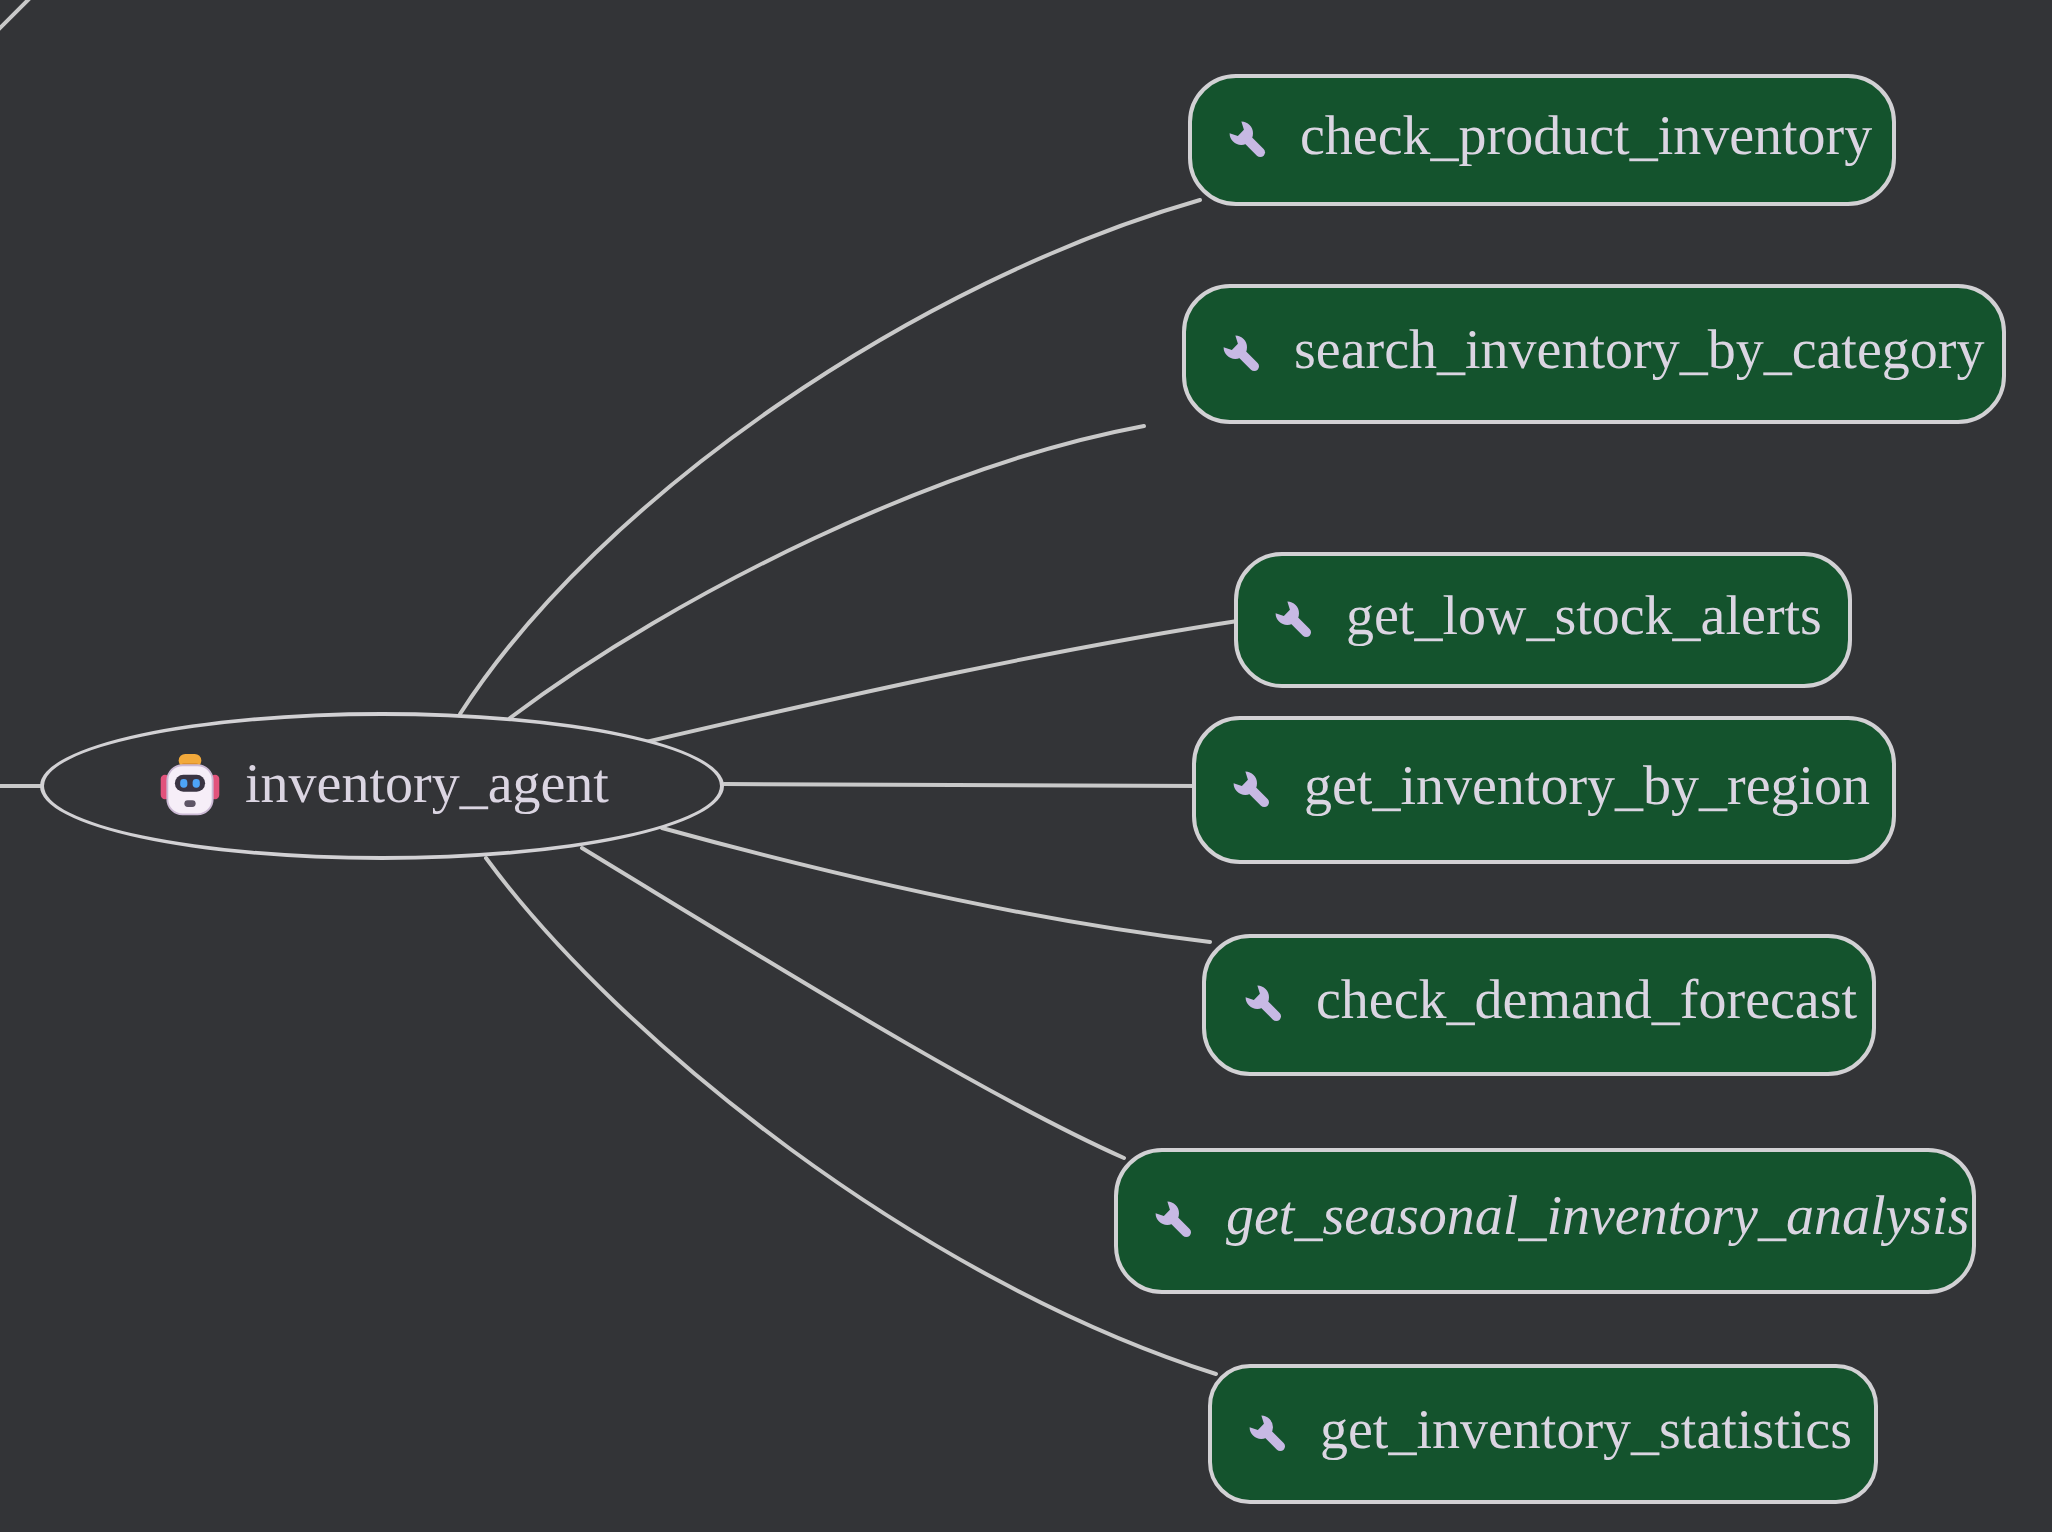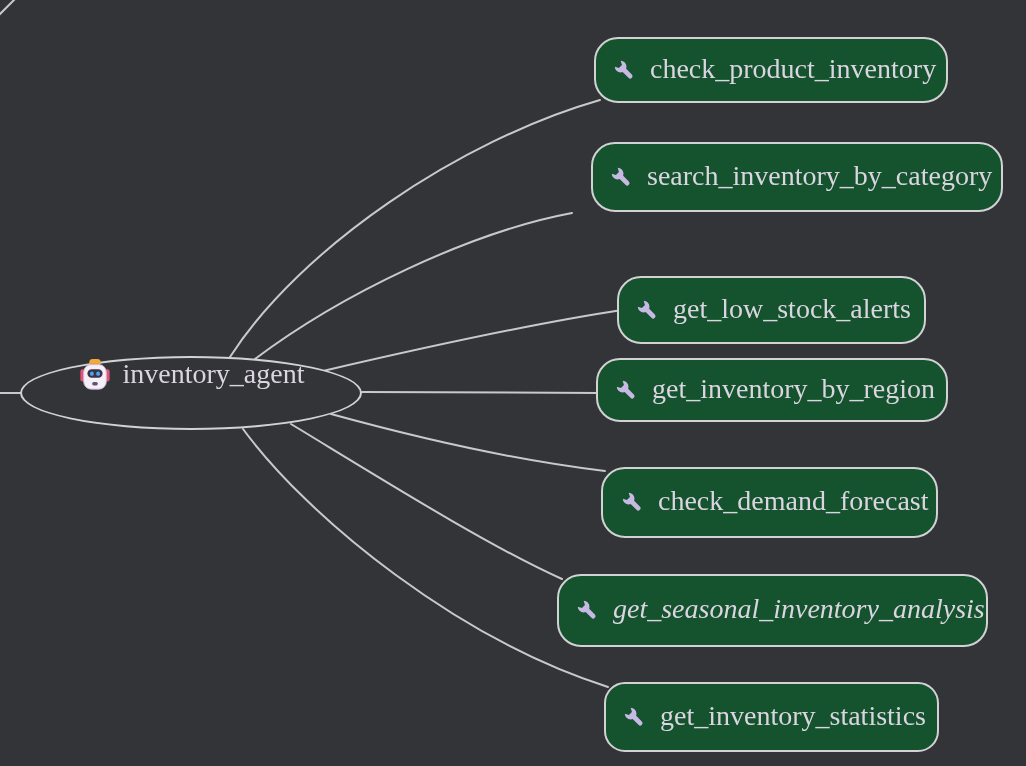--- a/index.html
+++ b/index.html
@@ -43,20 +43,21 @@
     white-space: nowrap;
   }
   .node .label {
     line-height: 1;
     padding-bottom: 3px;
   }
   .hub {
     position: absolute;
     box-sizing: border-box;
     display: flex;
+    align-items: center;
     justify-content: center;
     gap: 11px;
     border: 2px solid #d2d1d4;
     border-radius: 50%;
     background: #333437;
     color: #dbd5e2;
     font-size: 28px;
     white-space: nowrap;
   }
   .wrench {
@@ -125,21 +126,21 @@
   <div class="node" style="left:617px; top:249px; width:309px; height:68px;margin-top:27px;">
     <svg class="wrench" viewBox="0 0 24 24" aria-hidden="true">
       <g transform="rotate(-45 12 12)" fill="#c7b9e4">
         <path d="M8.3,3.5 A5.2,5.2 0 1 0 15.7,3.5 L13.9,6.9 L10.1,6.9 Z"></path>
         <rect x="9.9" y="9" width="4.2" height="12.2" rx="2.1"></rect>
       </g>
     </svg>
     <span class="label">get_low_stock_alerts</span>
   </div>
 
-  <div class="node" style="left:596px; top:358px; width:352px; height:64px;">
+  <div class="node" style="left:596px; top:358px; width:352px; height:74px;">
     <svg class="wrench" viewBox="0 0 24 24" aria-hidden="true">
       <g transform="rotate(-45 12 12)" fill="#c7b9e4">
         <path d="M8.3,3.5 A5.2,5.2 0 1 0 15.7,3.5 L13.9,6.9 L10.1,6.9 Z"></path>
         <rect x="9.9" y="9" width="4.2" height="12.2" rx="2.1"></rect>
       </g>
     </svg>
     <span class="label">get_inventory_by_region</span>
   </div>
 
   <div class="node" style="left:601px; top:467px; width:337px; height:71px;padding-left:16px;">

